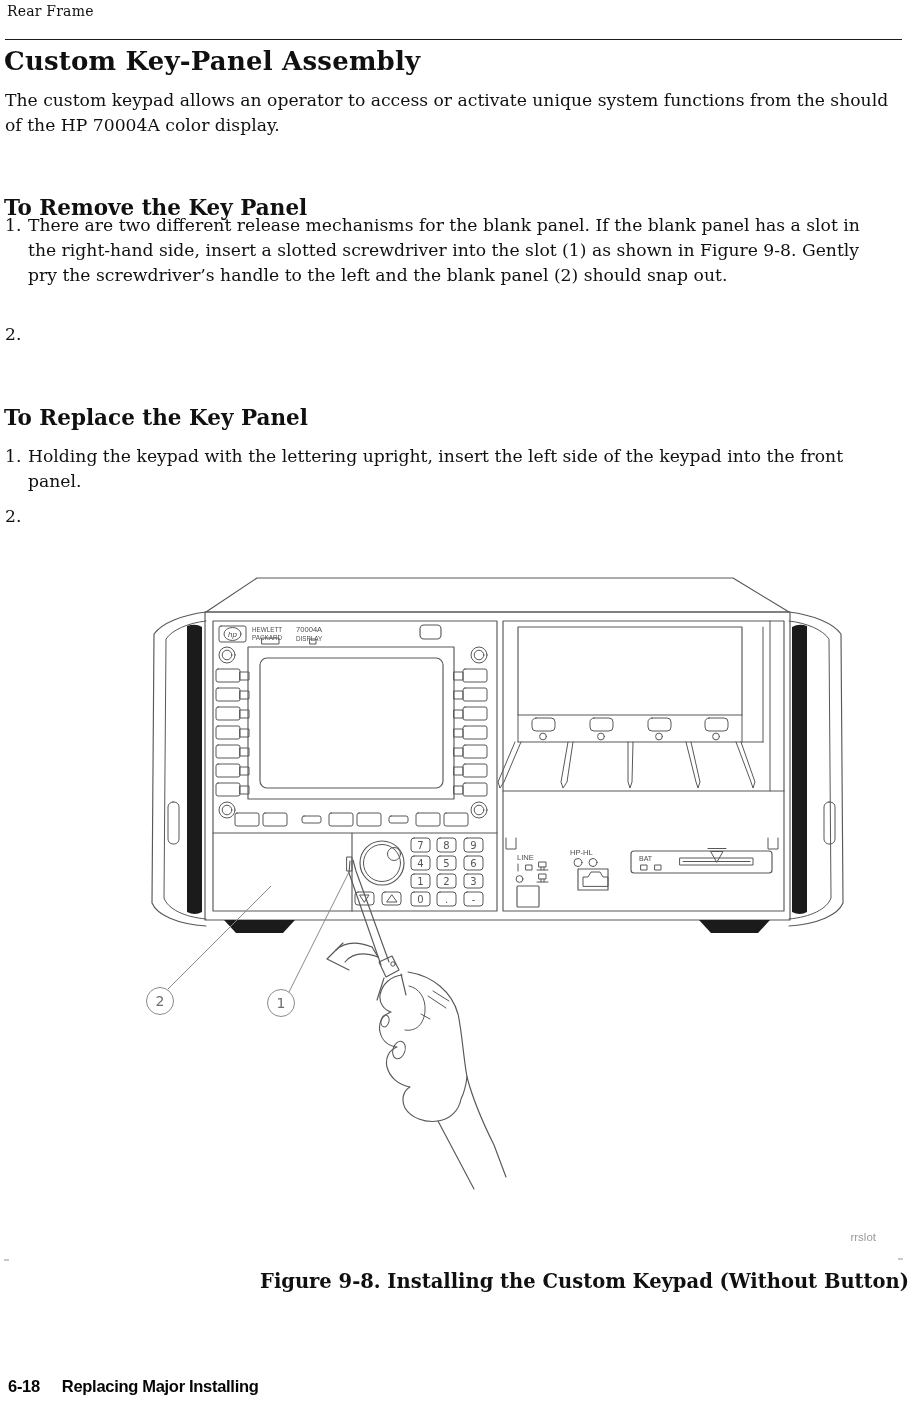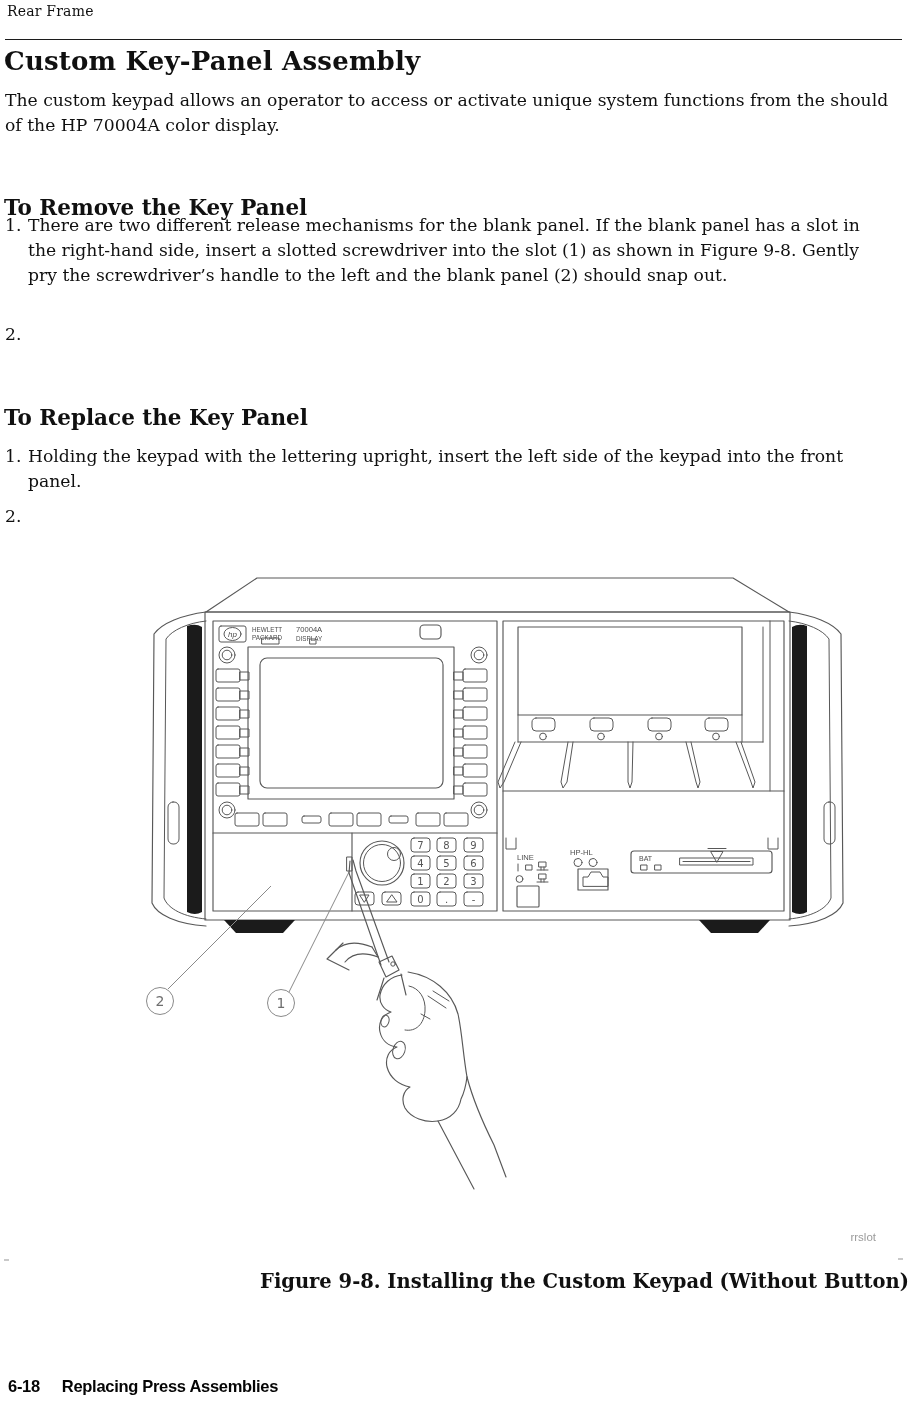--- a/index.html
+++ b/index.html
@@ -315,14 +315,14 @@
     <path class="ln thin" d="M428,441 L446,453 M433,436 L449,446 M421,459 L430,464"></path>
   </g>
 </svg>
 
 <div class="abs corner-tag">rrslot</div>
 <div class="abs edge-mark" style="left:4px;top:1259px;"></div>
 <div class="abs edge-mark" style="left:898px;top:1258px;"></div>
 <div class="abs fig-caption">Figure 9-8. Installing the Custom Keypad (Without Button)</div>
 
 <div class="abs footer">
-  <span>6-18</span><span class="chap">Replacing Press Assemblies</span>
+  <span>6-18</span><span class="chap">Replacing Major Installing</span>
 </div>
 
 </body></html>

